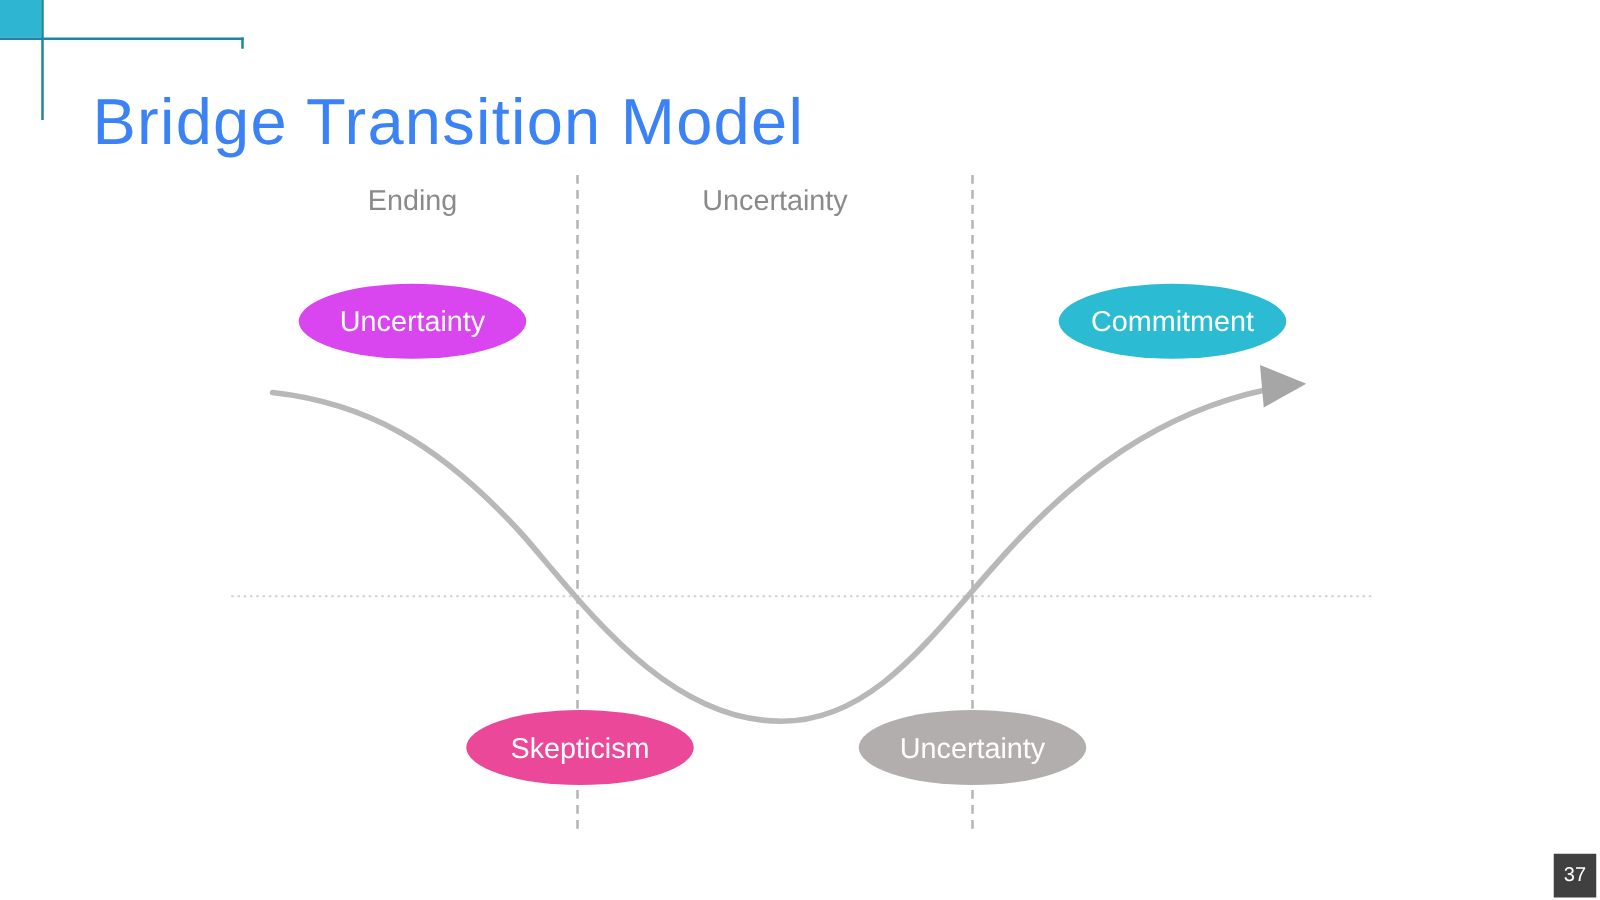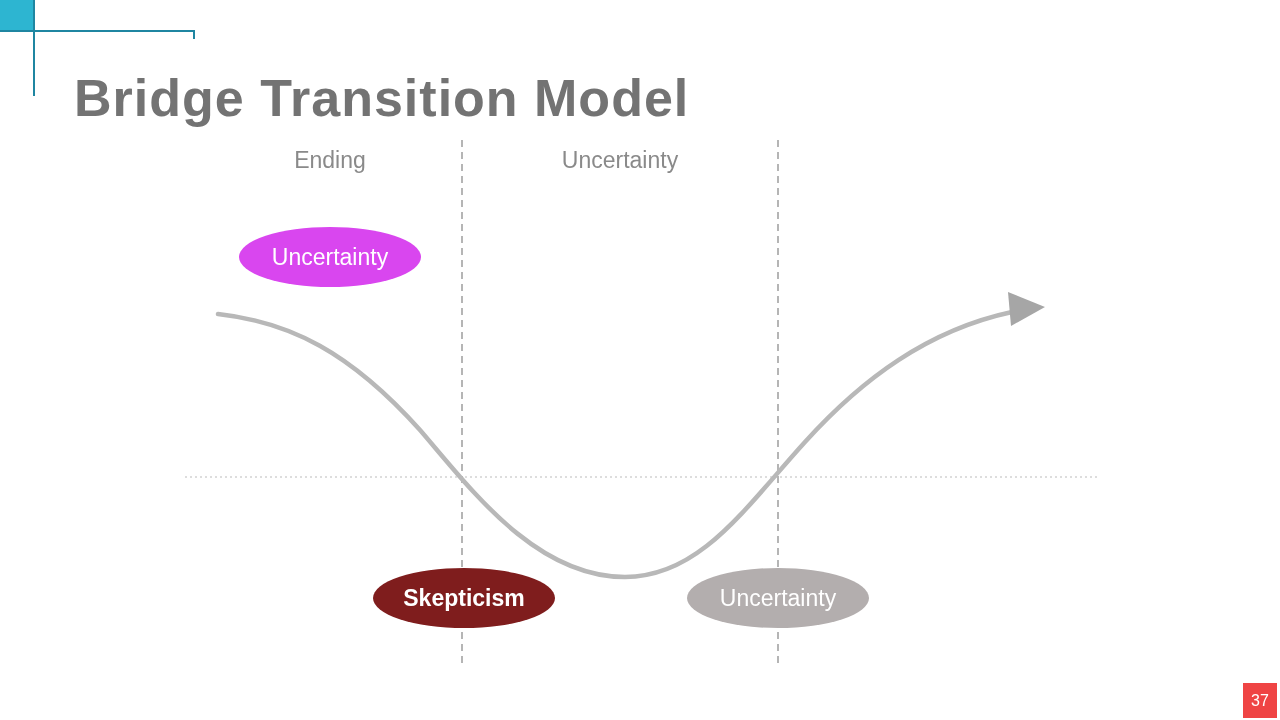--- a/index.html
+++ b/index.html
@@ -8,21 +8,21 @@
     background:#ffffff;font-family:"Liberation Sans",sans-serif;
   }
   
   .corner-square{position:absolute;left:0;top:0;width:33px;height:30px;}
   .deco-vline{position:absolute;left:33px;top:0;width:2px;height:96px;background:#1f86a1;}
   .deco-hline{position:absolute;left:0;top:30px;width:195px;height:2px;background:#1f86a1;}
   .deco-hook{position:absolute;left:193px;top:30px;width:2px;height:9px;background:#1f86a1;}
   
   .title{
     position:absolute;left:74px;top:33px;width:900px;
-    font-size:52px;font-weight:700;letter-spacing:1px;color:#737373;
+    font-size:52px;font-weight:400;letter-spacing:1px;color:#3b82f6;
   }
   
   .diagram-svg{position:absolute;left:0;top:0;width:1280px;height:720px;}
   
   .phase-label{
     position:absolute;transform:translateX(-50%);
     font-size:23px;color:#8a8a8a;white-space:nowrap;
   }
   .phase-ending{left:330px;top:147px;}
   .phase-transition{left:620px;top:147px;}
@@ -71,24 +71,27 @@
 
     <polygon points="1008,292 1045,307 1011,326" style="fill:#a6a6a6"></polygon>
   </svg>
 
   <div class="phase-label phase-ending">Ending</div>
   <div class="phase-label phase-transition">Uncertainty</div>
 
   <div class="oval oval-uncertainty" style="background-color: #d946ef;">
     <span>Uncertainty</span>
   </div>
-  <div class="oval oval-skepticism" style="background-color: #7f1d1d; font-weight: bold;">
+  <div class="oval oval-commitment" style="background-color: rgb(43, 188, 212);">
+    <span>Commitment</span>
+  </div>
+  <div class="oval oval-skepticism" style="background-color: #ec4899;">
     <span>Skepticism</span>
   </div>
   <div class="oval oval-exploration" style="background-color: rgb(179, 174, 174);">
     <span>Uncertainty</span>
   </div>
 
-  <div class="page-badge" style="background-color: #ef4444;">
+  <div class="page-badge" style="background-color: #404040;">
     <span>37</span>
   </div>
 
 </div>
 
 </body></html>

